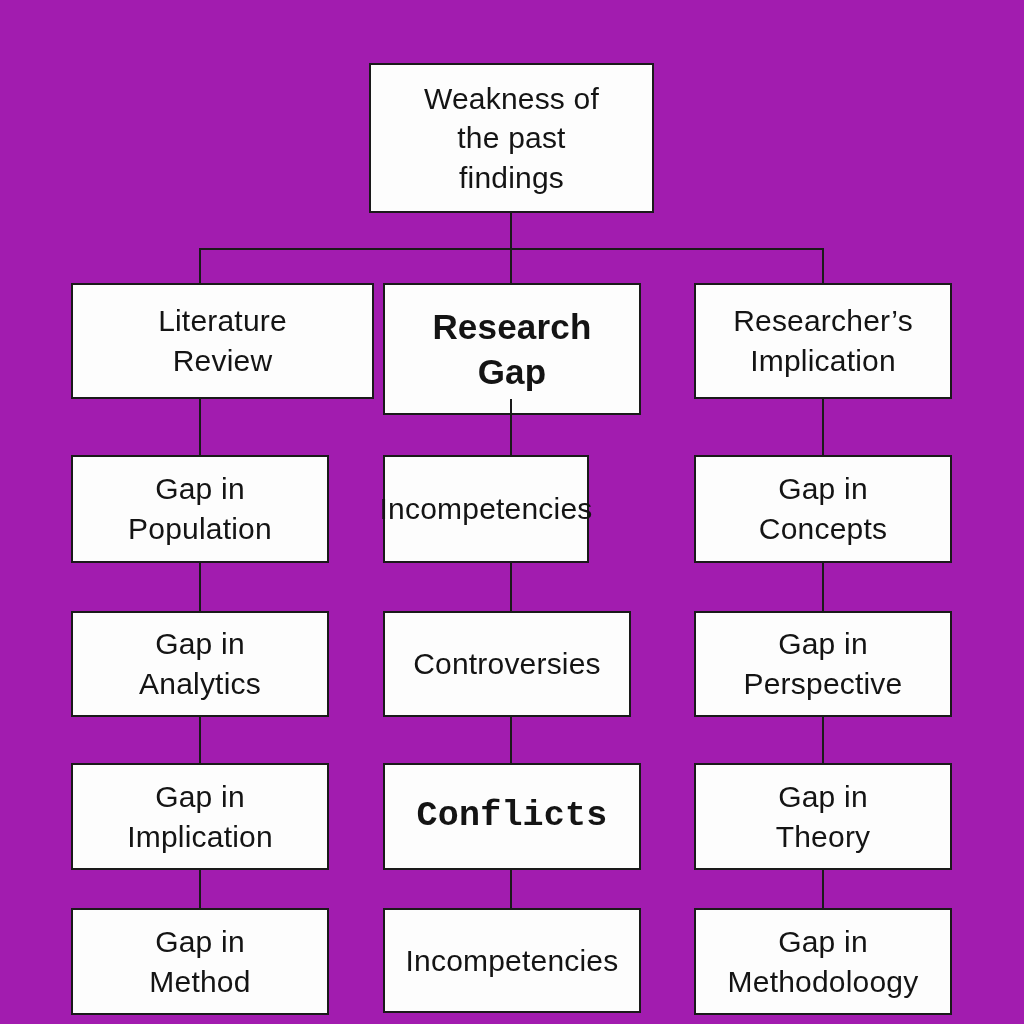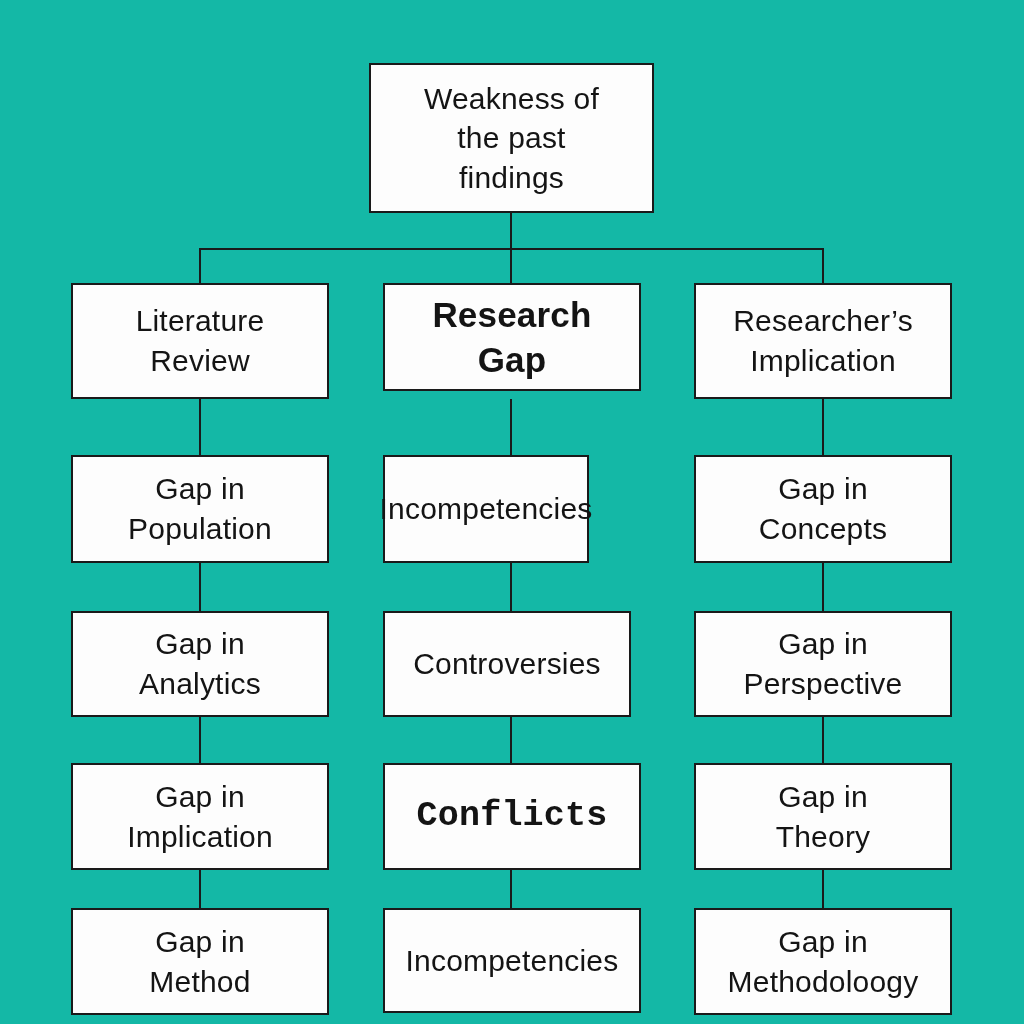--- a/index.html
+++ b/index.html
@@ -4,21 +4,21 @@
 <style>
   html, body {
     margin: 0;
     padding: 0;
     font-family: "Liberation Sans", "DejaVu Sans", sans-serif;
   }
   .canvas {
     position: relative;
     width: 1024px;
     height: 1024px;
-    background: #14b8a6;
+    background: #a21caf;
     overflow: hidden;
   }
   .box {
     position: absolute;
     box-sizing: border-box;
     background: #fdfdfd;
     border: 2px solid #1a1a1a;
     display: flex;
     align-items: center;
     justify-content: center;
@@ -53,21 +53,21 @@
 the past
 findings</span>
   </div>
 
   <div class="vline" style="left:510px; top:213px; height:36px;"></div>
   <div class="hline" style="left:199px; top:248px; width:625px;"></div>
   <div class="vline" style="left:199px; top:249px; height:34px;"></div>
   <div class="vline" style="left:510px; top:249px; height:34px;"></div>
   <div class="vline" style="left:822px; top:249px; height:34px;"></div>
 
-  <div class="box" style="left:71px; top:283px; width:258px; height:116px;">
+  <div class="box" style="left:71px; top:283px; width:303px; height:116px;">
     <span class="box-label">Literature
 Review</span>
   </div>
   <div class="vline" style="left:199px; top:399px; height:56px;"></div>
   <div class="box" style="left:71px; top:455px; width:258px; height:108px;">
     <span class="box-label">Gap in
 Population</span>
   </div>
   <div class="vline" style="left:199px; top:563px; height:48px;"></div>
   <div class="box" style="left:71px; top:611px; width:258px; height:106px;">
@@ -78,21 +78,21 @@
   <div class="box" style="left:71px; top:763px; width:258px; height:107px;">
     <span class="box-label">Gap in
 Implication</span>
   </div>
   <div class="vline" style="left:199px; top:870px; height:38px;"></div>
   <div class="box" style="left:71px; top:908px; width:258px; height:107px;">
     <span class="box-label">Gap in
 Method</span>
   </div>
 
-  <div class="box bold" style="left:383px; top:283px; width:258px; height:108px;">
+  <div class="box bold" style="left:383px; top:283px; width:258px; height:132px;">
     <span class="box-label">Research
 Gap</span>
   </div>
   <div class="vline" style="left:510px; top:399px; height:56px;"></div>
   <div class="box" style="left:383px; top:455px; width:206px; height:108px;">
     <span class="box-label">Incompetencies</span>
   </div>
   <div class="vline" style="left:510px; top:563px; height:48px;"></div>
   <div class="box" style="left:383px; top:611px; width:248px; height:106px;">
     <span class="box-label">Controversies</span>

